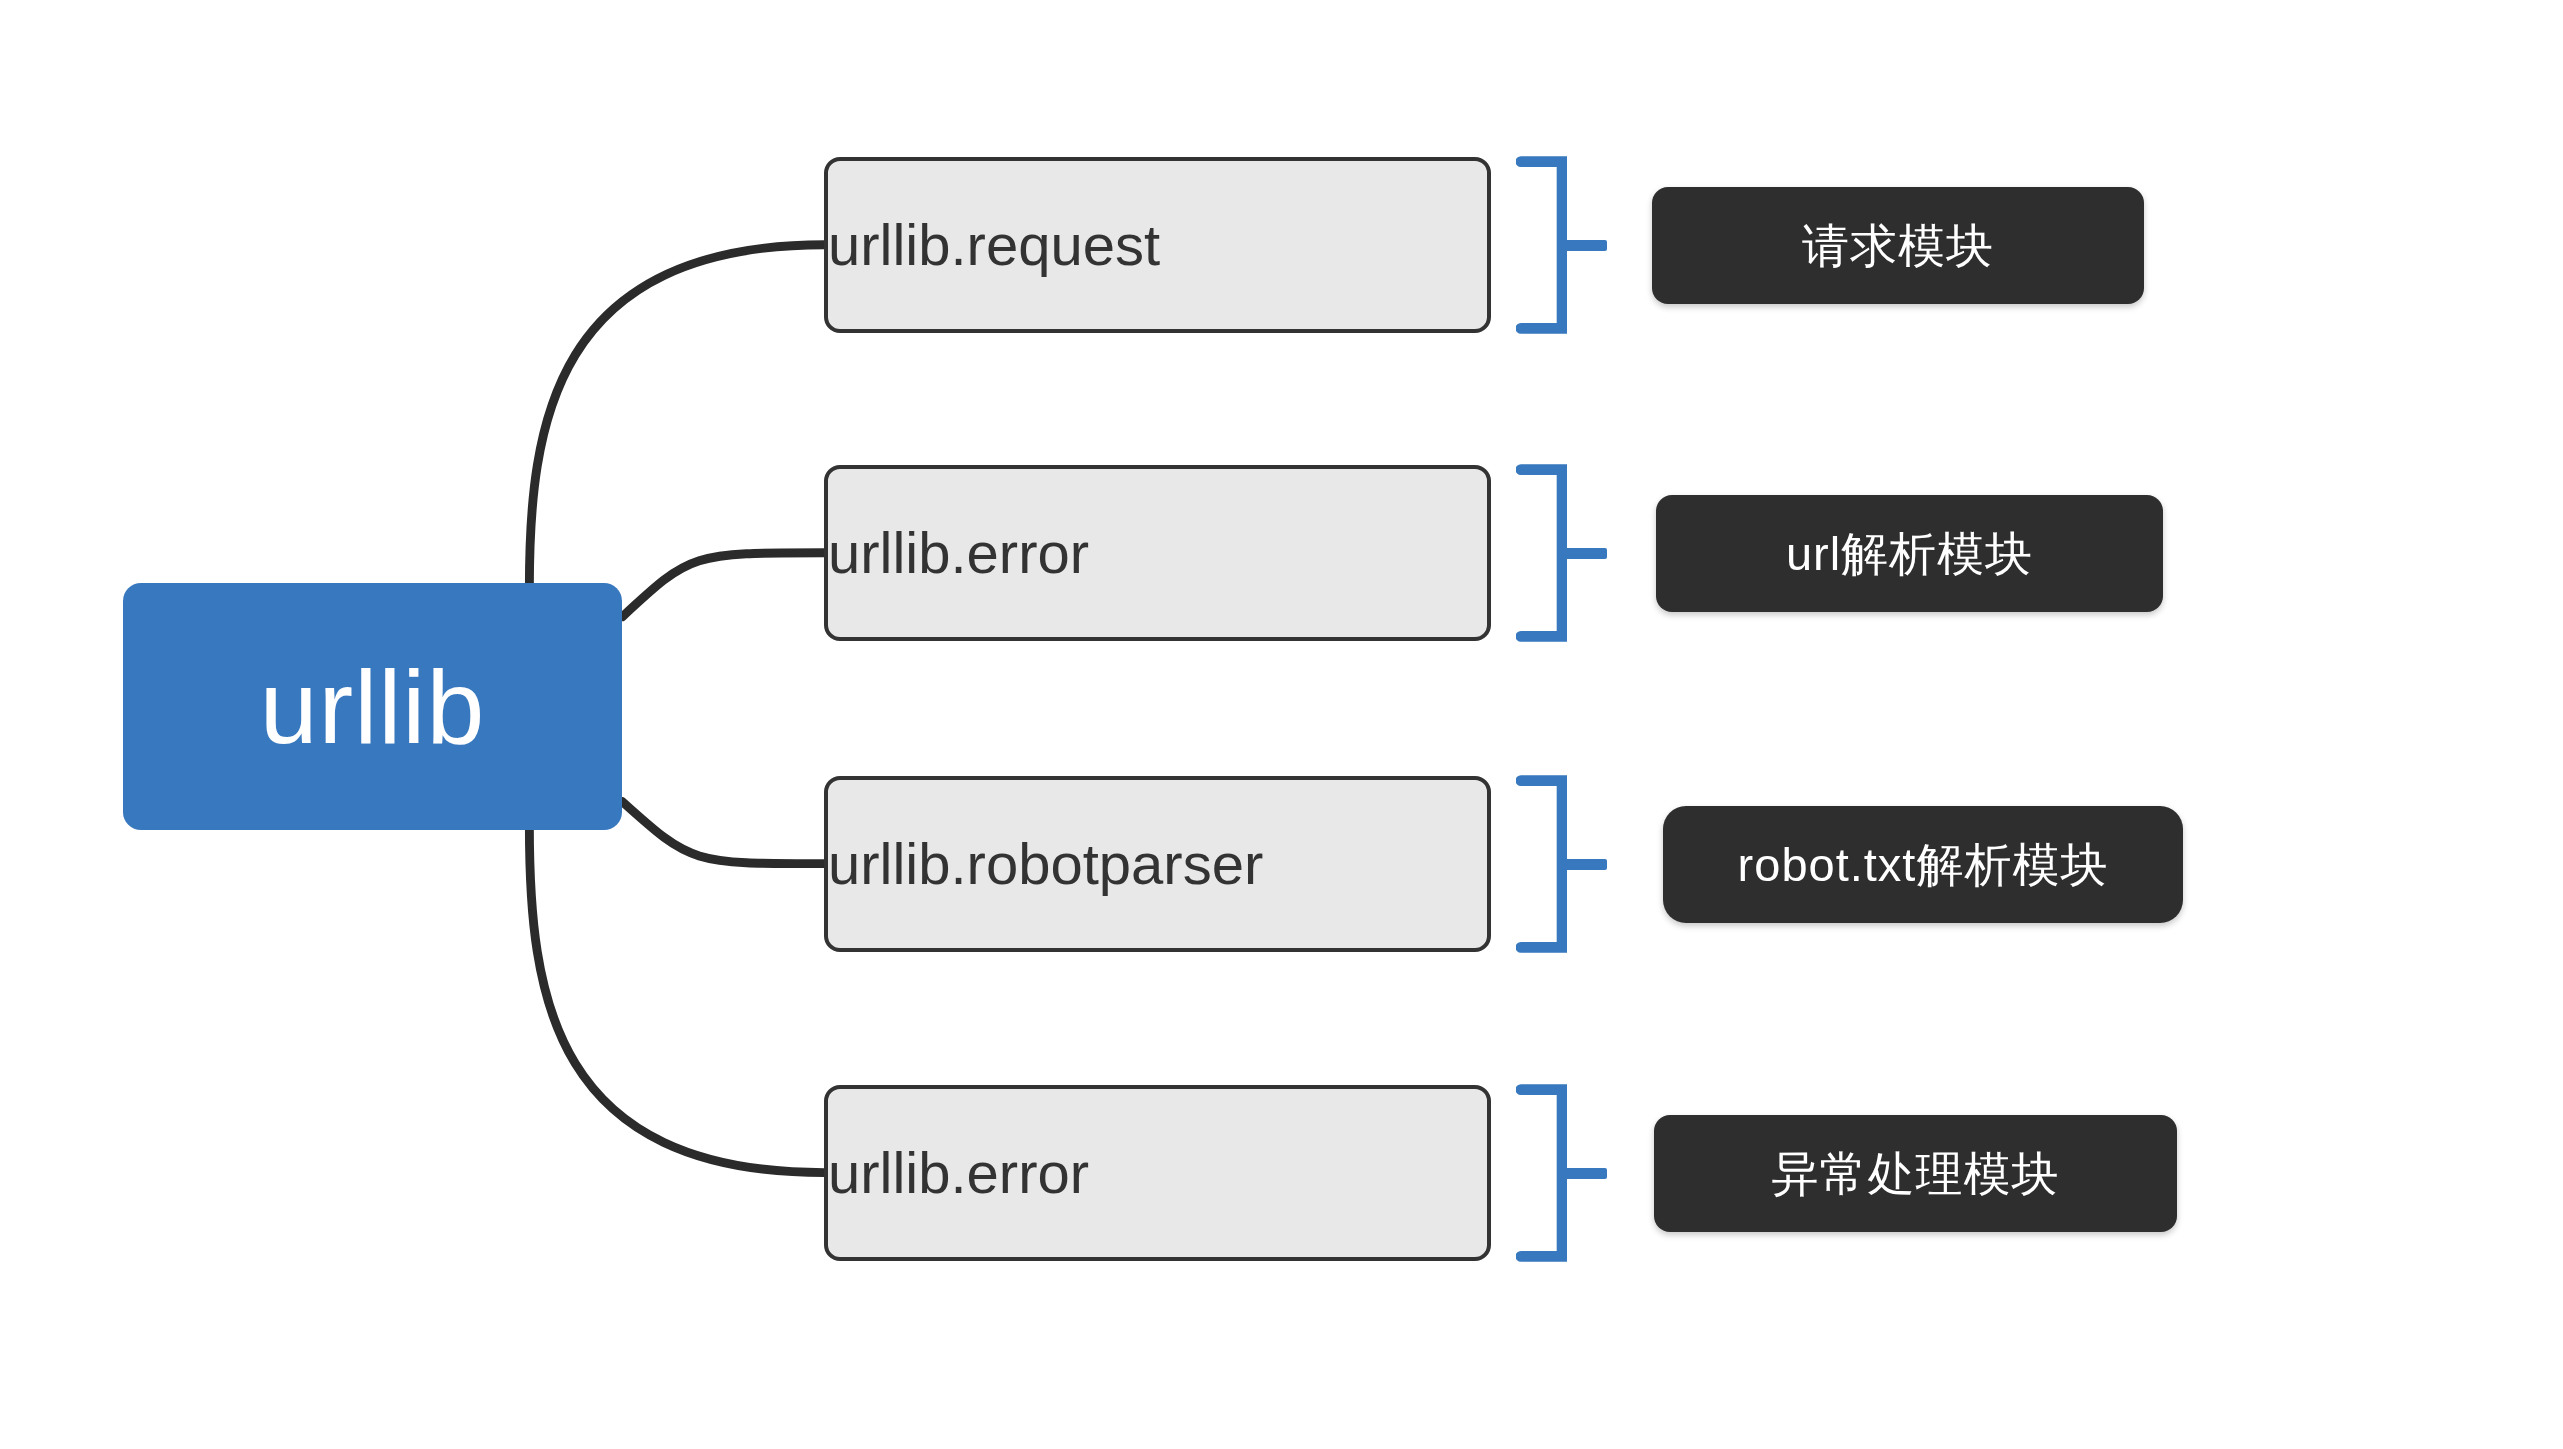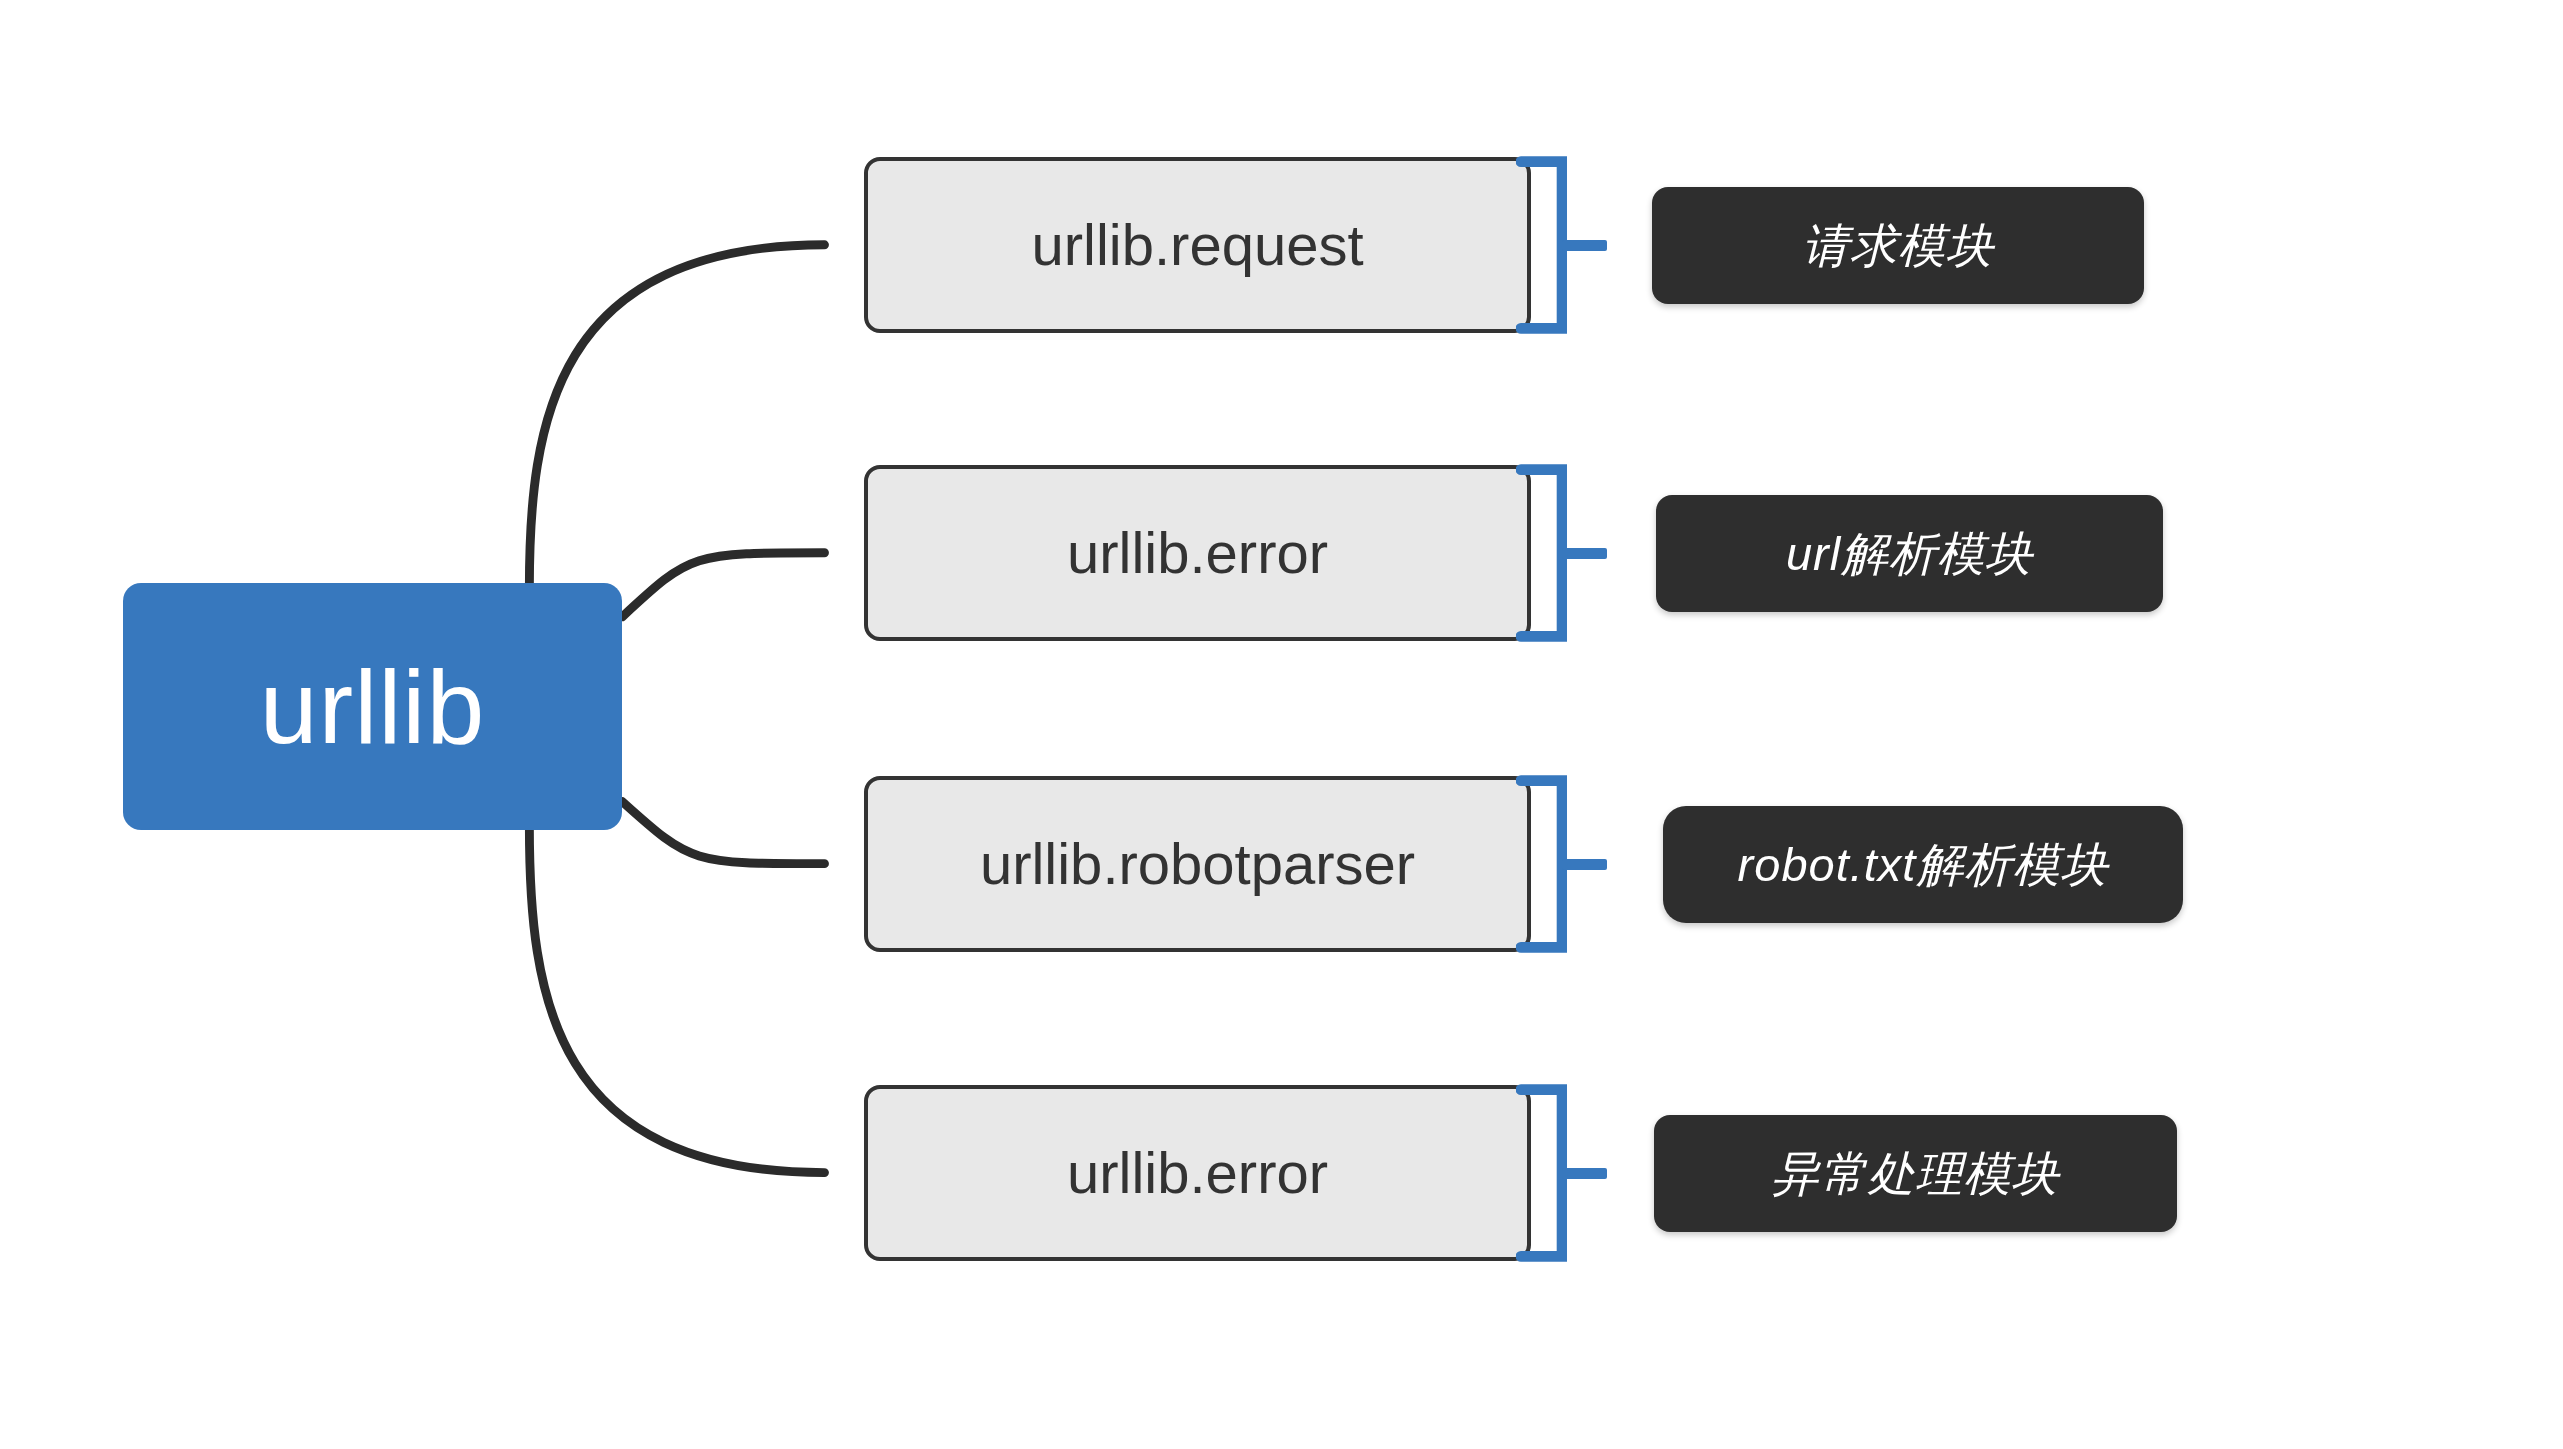--- a/index.html
+++ b/index.html
@@ -30,21 +30,21 @@
   }
 
   .module-node{
     position:absolute;
     left:824px;
     width:667px;height:176px;
     background:#E8E8E8;
     border:4px solid #333333;
     border-radius:16px;
     box-sizing:border-box;
-    display:flex;align-items:center;justify-content:center;margin-left:40px;
+    display:flex;align-items:center;justify-content:flex-start;
   }
   .module-label{
     color:#333333;
     font-size:58px;
     font-weight:400;
     line-height:1;
     white-space:nowrap;
   }
 
   .bracket{
@@ -61,21 +61,20 @@
   .desc-node{
     position:absolute;
     height:117px;
     background:#2E2E2E;
     border-radius:16px;
     display:flex;align-items:center;justify-content:center;
     box-shadow:0 3px 6px rgba(0,0,0,0.22);
   }
   .desc-label{
     color:#ffffff;
-    font-style:italic;
     font-size:47px;
     font-weight:400;
     line-height:1;
     white-space:nowrap;
     letter-spacing:1px;
   }
 </style>
 </head>
 <body>
 

